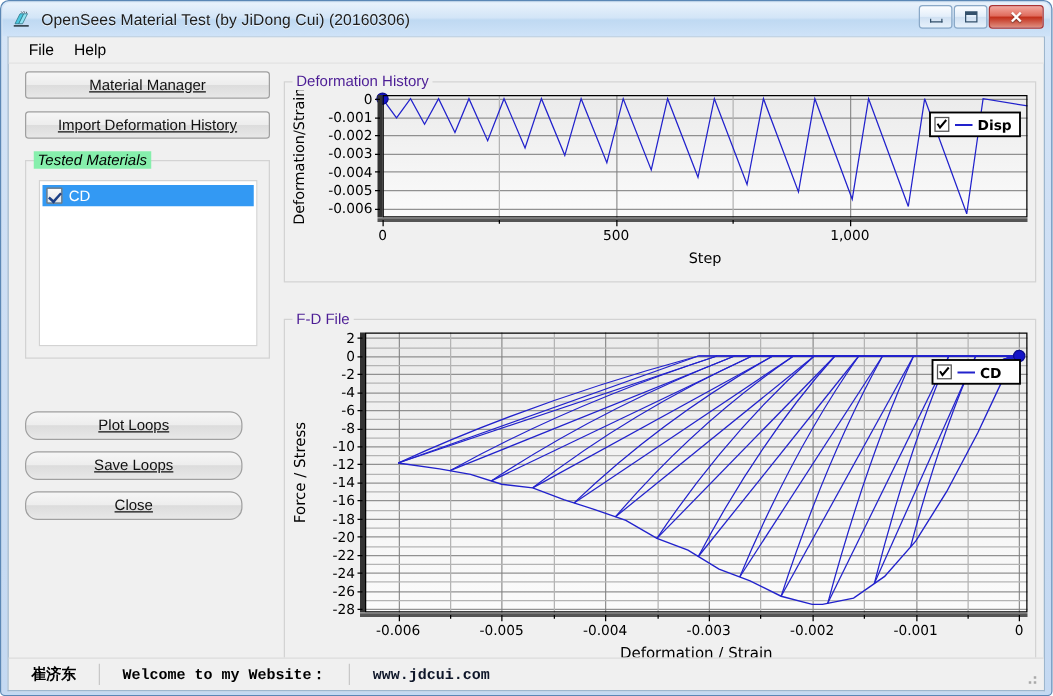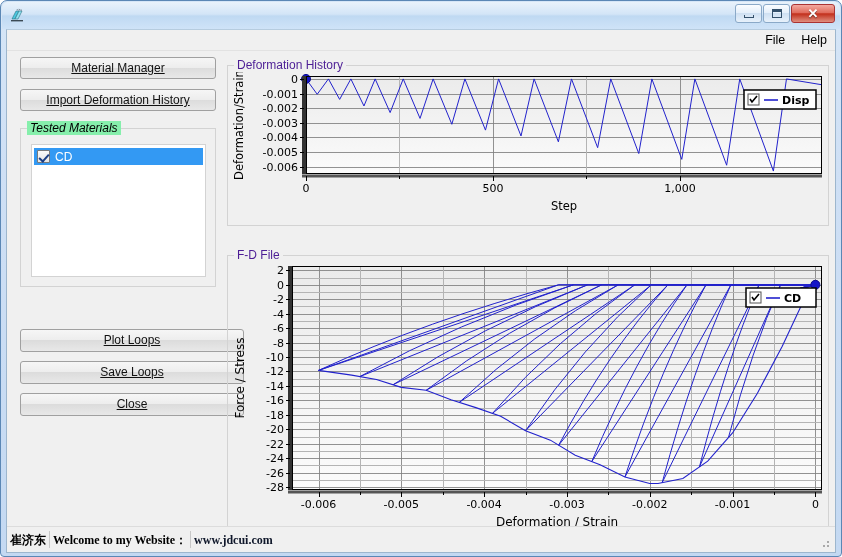--- a/index.html
+++ b/index.html
@@ -81,21 +81,20 @@
   
   #menubar {
     position: absolute;
     left: 0; top: 0;
     width: 100%; height: 21px;
     background: #f0f0f0;
     display: flex;
     align-items: center;
     padding-left: 8px;
     border-bottom: 1px solid #e2e2e2;
-    justify-content: flex-end;
   }
   .menu-item {
     font-size: 12.5px;
     color: #000;
     padding: 2px 8px;
     cursor: default;
   }
 
   
   #leftpanel {
@@ -176,21 +175,21 @@
     border-width: 0 2px 2px 0;
     transform: rotate(42deg);
   }
   .list-label { font-size: 12px; color: #fff; }
 
   #lowerbuttons {
     position: absolute;
     left: 9px; top: 299px;
     width: 205px;
   }
-  #lowerbuttons .btn { margin-bottom: 9px; width: 224px; height: 23px; line-height: 21px; }
+  #lowerbuttons .btn { margin-bottom: 9px; width: 174px; height: 23px; line-height: 21px; border-radius: 10px; }
 
   
   .chart-group {
     position: absolute;
   }
   .chart-group .gb-frame {
     position: absolute;
     left: 0; top: 7px;
     right: 0; bottom: 0;
     border: 1px solid #d3d3d3;
@@ -215,25 +214,25 @@
   #statusbar {
     position: absolute;
     left: 0; bottom: 0;
     width: 100%; height: 26px;
     background: #f0f0f0;
     border-top: 1px solid #dcdcdc;
     display: flex;
     align-items: center;
   }
   .sb-cell {
-    font-family: Liberation Serif, serif;
+    font-family: Liberation Mono, monospace;
     font-size: 12px;
     font-weight: bold;
     color: #000;
-    padding: 0 3px;
+    padding: 0 18px;
     height: 18px;
     line-height: 18px;
     display: flex; align-items: center;
   }
   .sb-sep { width: 1px; height: 17px; background: #c8c8c8; }
   .sb-link { color: #0f172a; }
   #resize-grip {
     position: absolute;
     right: 3px; bottom: 2px;
     width: 13px; height: 13px;
@@ -249,20 +248,21 @@
     <span id="app-icon">
       <svg width="18" height="18" viewBox="0 0 18 18">
         <g>
           <path d="M3 12 L7 4 L10 4 L6 12 Z" fill="#4ac8e0" stroke="#2a6f80" stroke-width="0.6"></path>
           <path d="M6 12 L10 4 L13 4 L9 12 Z" fill="#8fe3f2" stroke="#2a6f80" stroke-width="0.6"></path>
           <path d="M2 13 h12 v1.4 h-12 z" fill="#3b4a55"></path>
           <path d="M8 2.2 l1 1.2 M10 1.9 l0.6 1.3 M12 2.4 l0.3 1.2" stroke="#4f5f6b" stroke-width="0.8" fill="none"></path>
         </g>
       </svg>
     </span>
+    <span id="title-text">OpenSees Material Test (by JiDong Cui) (20160306)</span>
 
     <div id="win-buttons">
       <div class="winbtn">
         <span class="glyph-min"></span>
       </div>
       <div class="winbtn">
         <span class="glyph-max"></span>
       </div>
       <div class="winbtn close">
         <span class="glyph-close">✕</span>

